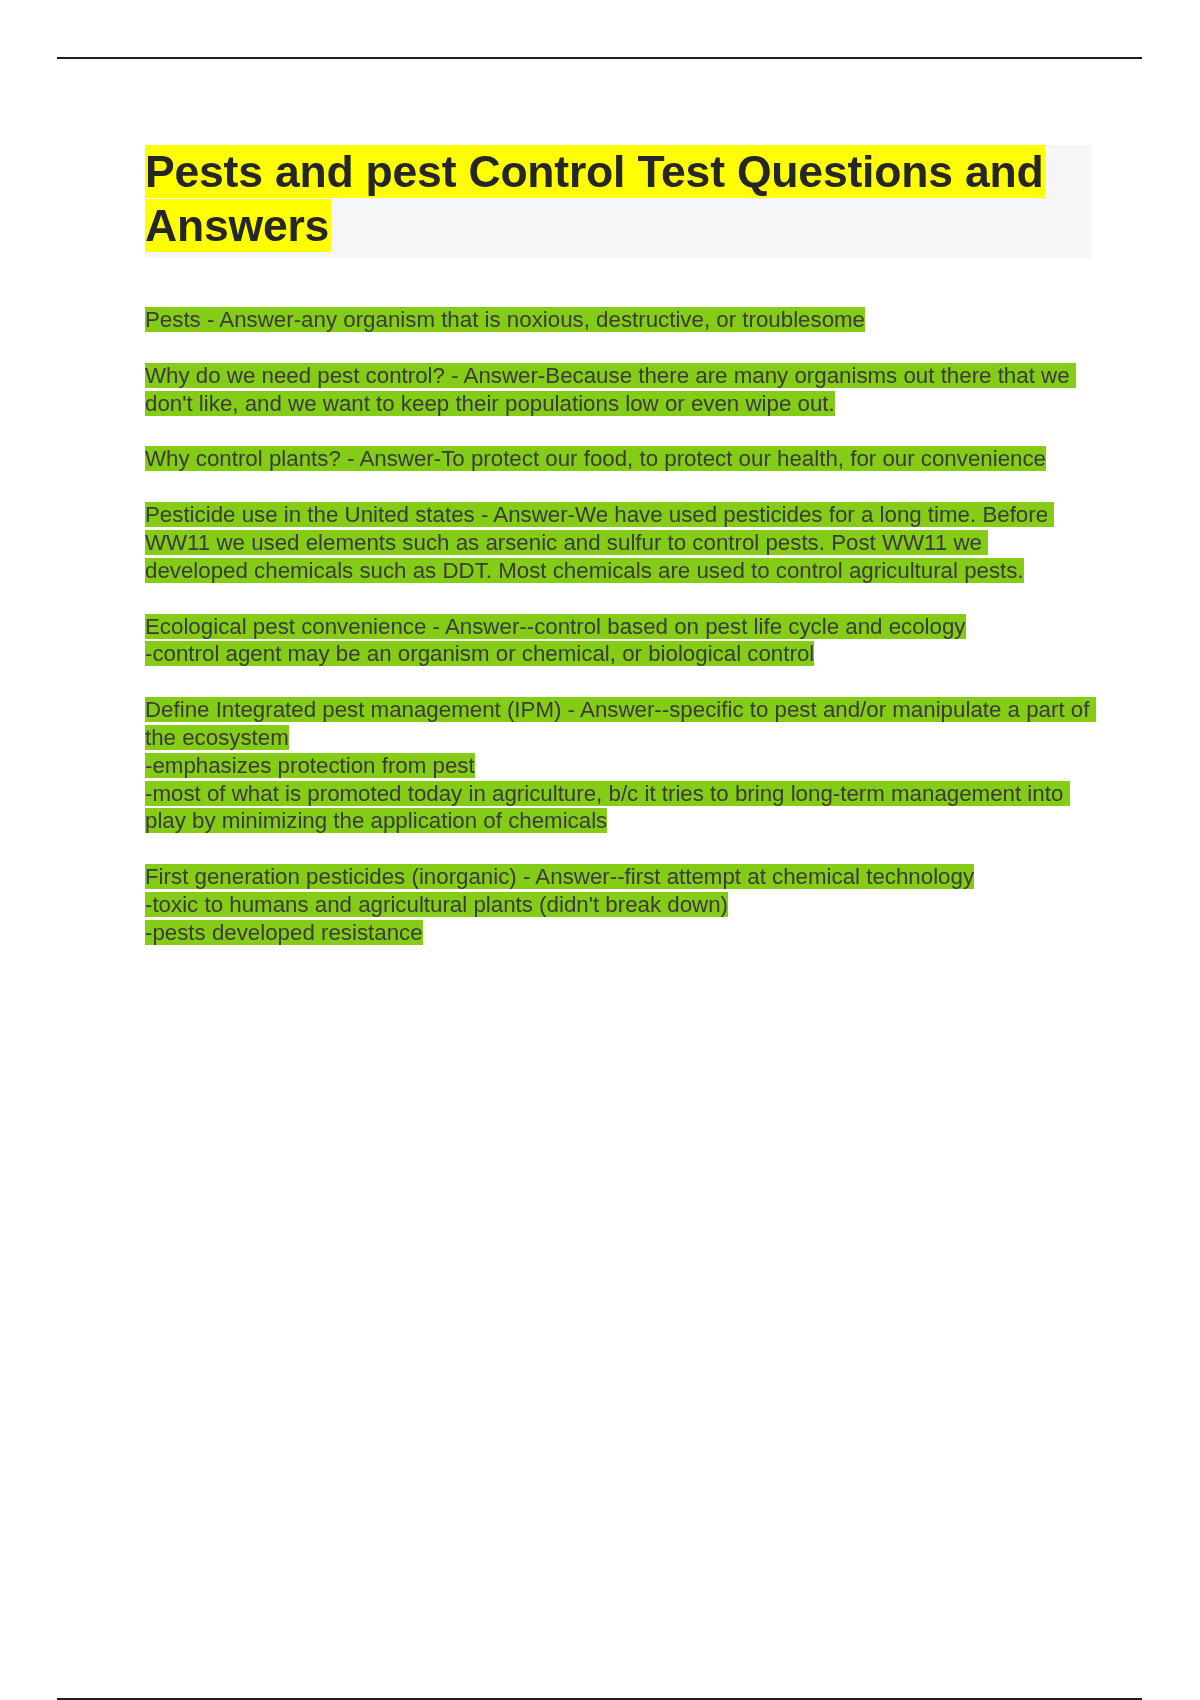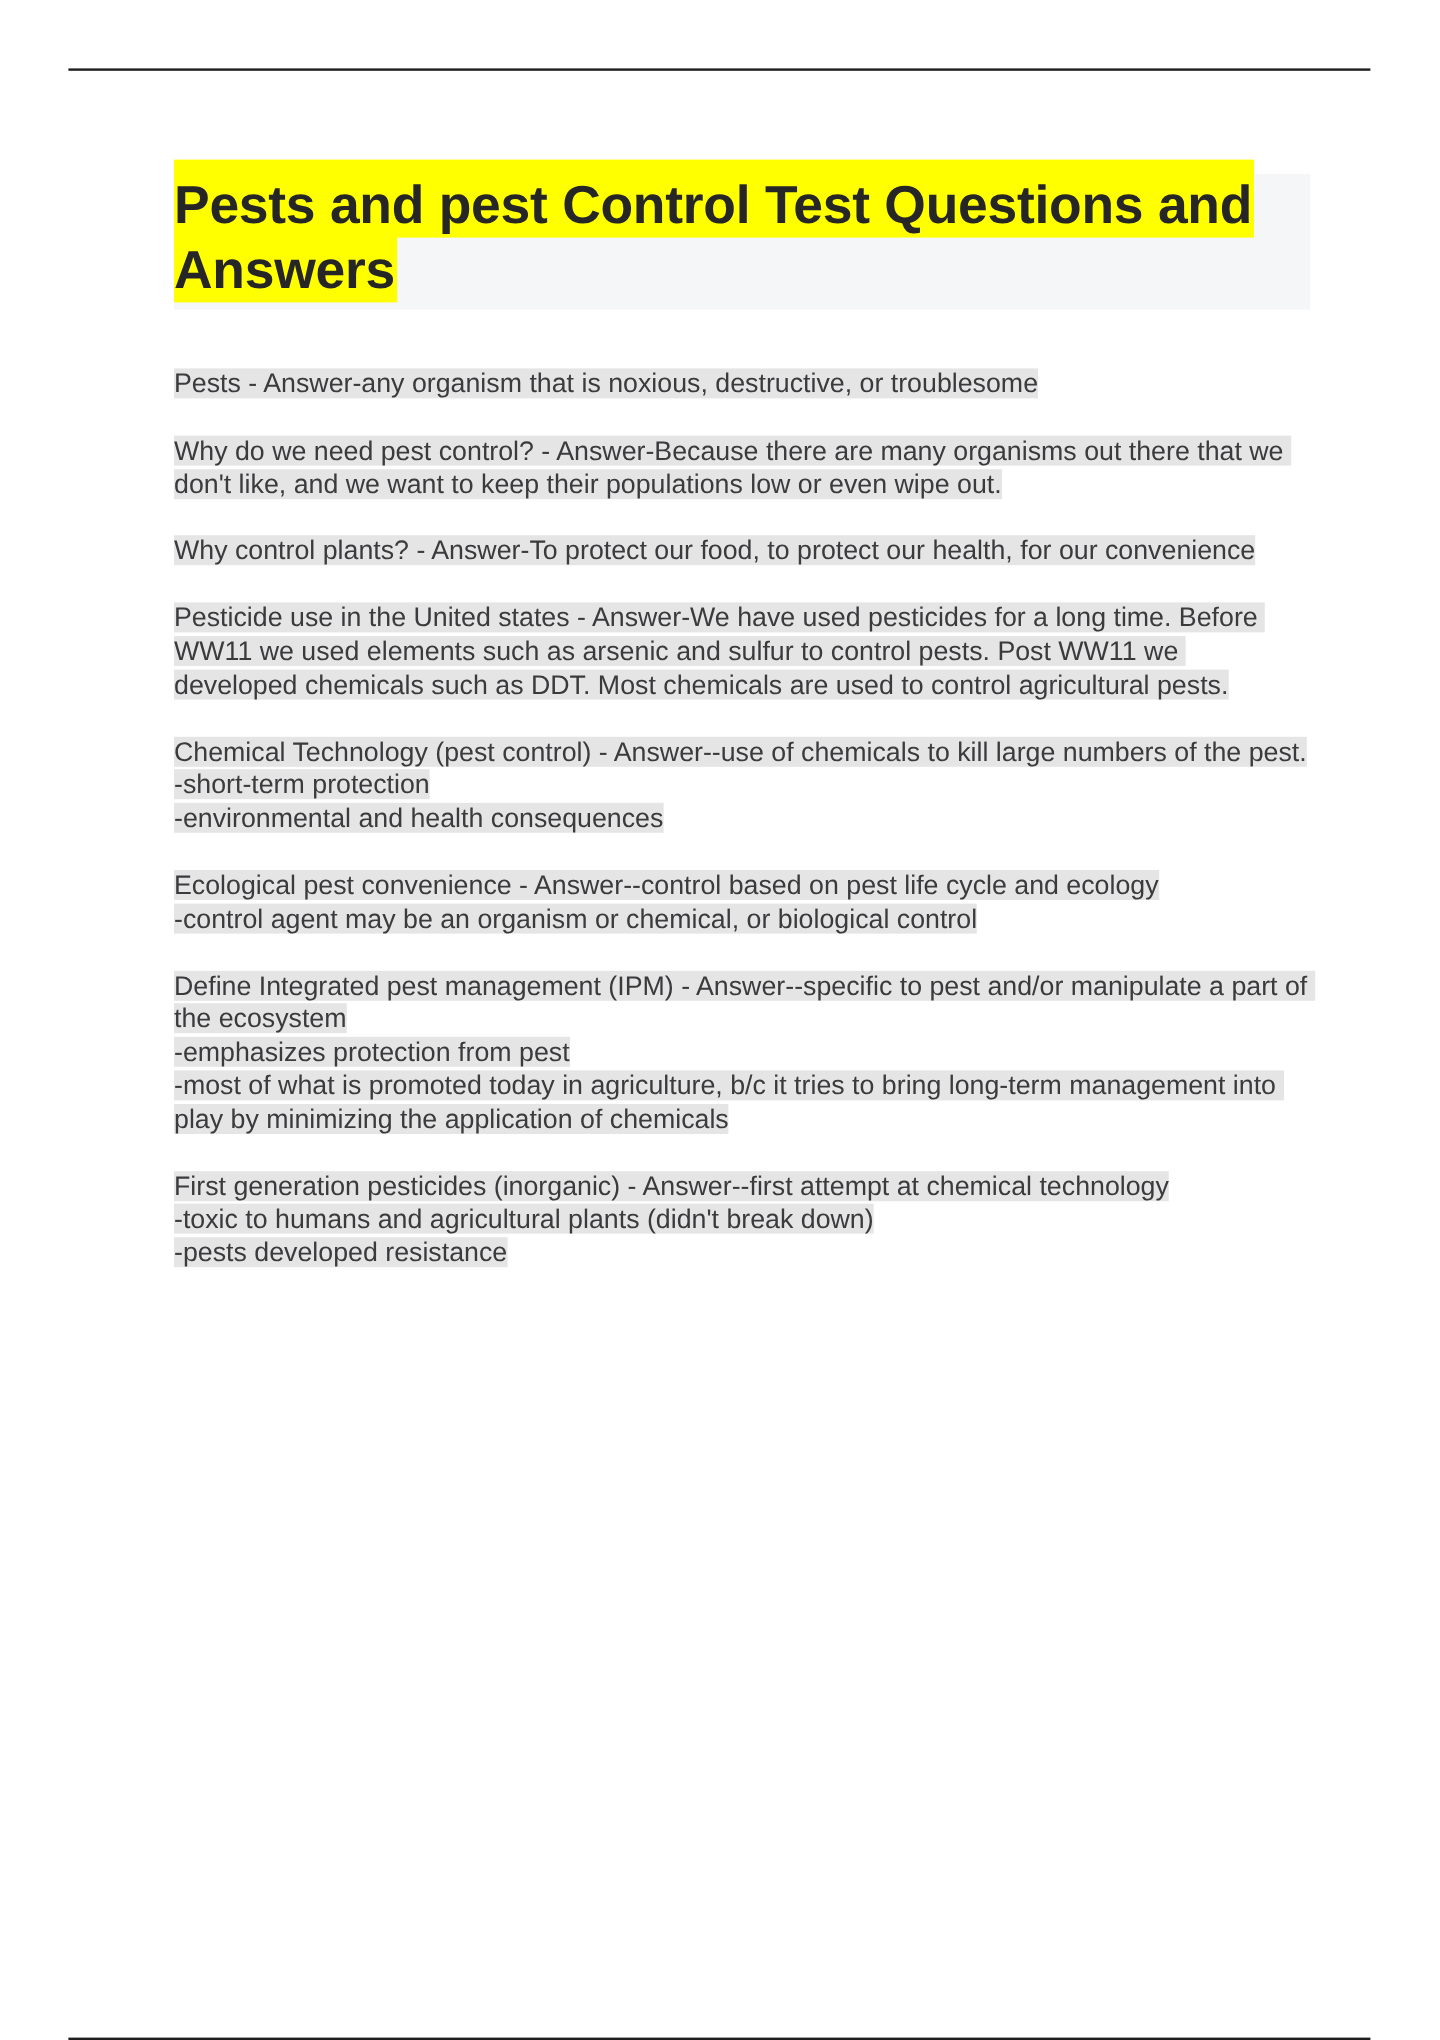--- a/index.html
+++ b/index.html
@@ -38,58 +38,55 @@
     font-size: 44.5px;
     line-height: 54px;
     font-weight: bold;
     color: #262626;
     letter-spacing: -0.2px;
   }
   .title span {
     background: #ffff00;
     -webkit-box-decoration-break: clone;
     box-decoration-break: clone;
-    padding: 14px 2px 2px 0;
+    padding: 2px 2px 2px 0;
   }
 
   .qa-list {
     position: absolute;
     left: 145px;
     top: 306px;
     width: 945px;
   }
   .qa {
     font-size: 22.3px;
     line-height: 27.8px;
     margin: 0 0 28px 0;
     white-space: pre-wrap;
   }
   .qa .hl {
-    background: #e5e5e5;
+    background: #84cc16;
     -webkit-box-decoration-break: clone;
     box-decoration-break: clone;
   }
 </style>
 </head>
 <body>
 
 <div class="rule top"></div>
 
 <div class="title-block">
   <h1 class="title"><span>Pests and pest Control Test Questions and Answers</span></h1>
 </div>
 
 <div class="qa-list">
   <p class="qa"><span class="hl">Pests - Answer-any organism that is noxious, destructive, or troublesome</span></p>
   <p class="qa"><span class="hl">Why do we need pest control? - Answer-Because there are many organisms out there that we don't like, and we want to keep their populations low or even wipe out.</span></p>
   <p class="qa"><span class="hl">Why control plants? - Answer-To protect our food, to protect our health, for our convenience</span></p>
   <p class="qa"><span class="hl">Pesticide use in the United states - Answer-We have used pesticides for a long time. Before WW11 we used elements such as arsenic and sulfur to control pests. Post WW11 we developed chemicals such as DDT. Most chemicals are used to control agricultural pests.</span></p>
-  <p class="qa"><span class="hl">Chemical Technology (pest control) - Answer--use of chemicals to kill large numbers of the pest.
--short-term protection
--environmental and health consequences</span></p>
   <p class="qa"><span class="hl">Ecological pest convenience - Answer--control based on pest life cycle and ecology
 -control agent may be an organism or chemical, or biological control</span></p>
   <p class="qa"><span class="hl">Define Integrated pest management (IPM) - Answer--specific to pest and/or manipulate a part of the ecosystem
 -emphasizes protection from pest
 -most of what is promoted today in agriculture, b/c it tries to bring long-term management into play by minimizing the application of chemicals</span></p>
   <p class="qa"><span class="hl">First generation pesticides (inorganic) - Answer--first attempt at chemical technology
 -toxic to humans and agricultural plants (didn't break down)
 -pests developed resistance</span></p>
 </div>
 

